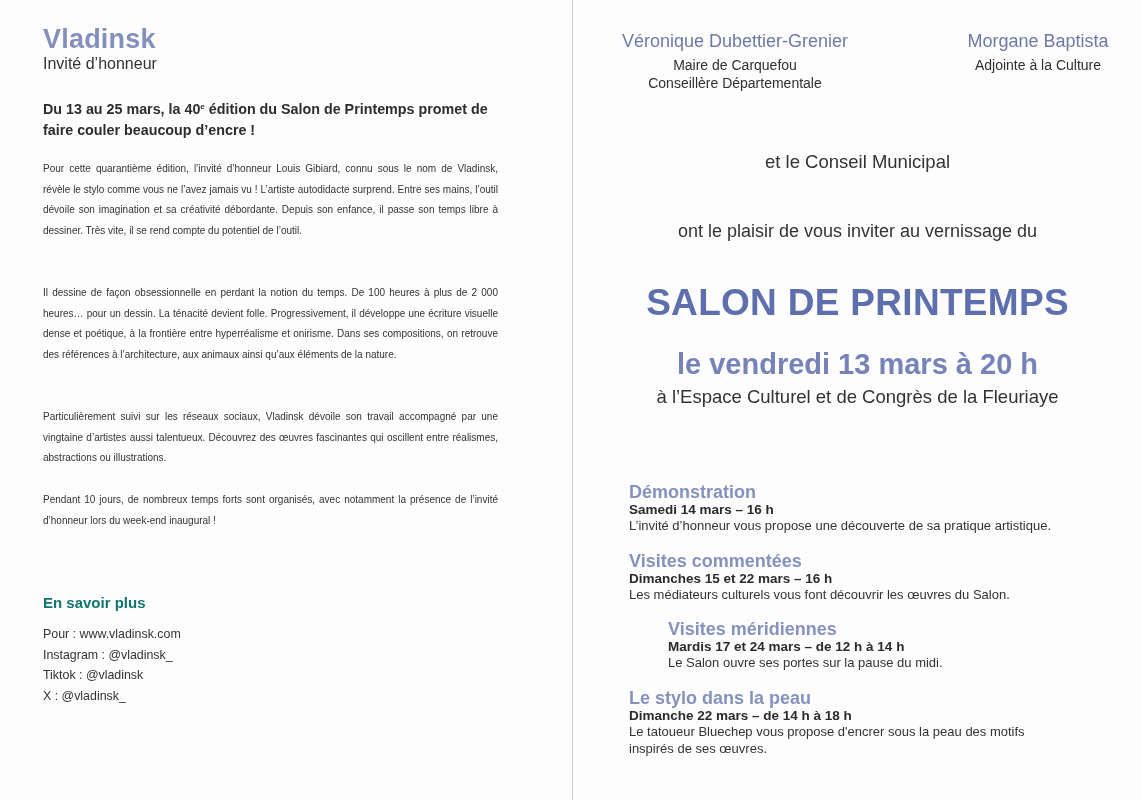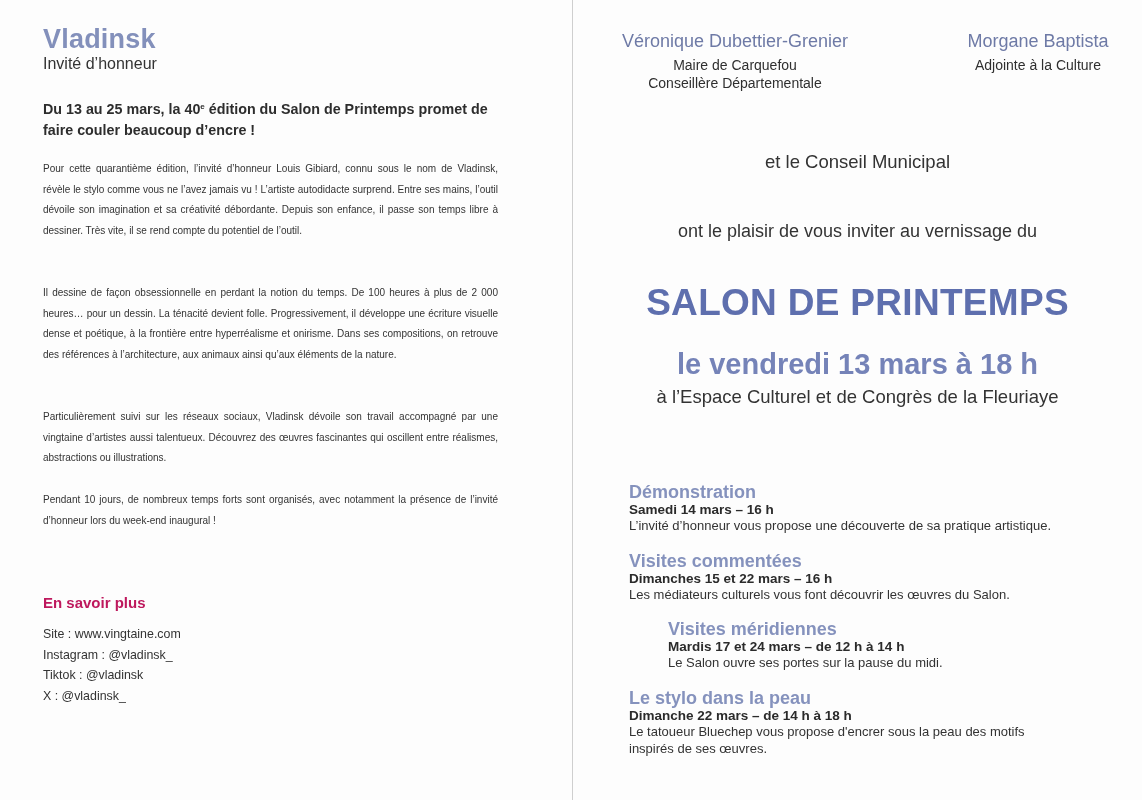--- a/index.html
+++ b/index.html
@@ -32,21 +32,21 @@
     .para {
       position: absolute; left: 0; width: 455px;
       font-size: 10px; line-height: 20.7px; text-align: justify; color: #333;
     }
     .p1 { top: 159px; }
     .p2 { top: 283px; }
     .p3 { top: 407px; }
     .p4 { top: 490px; }
     .more-title {
       position: absolute; top: 594px; left: 0;
-      font-size: 15px; color: #be185d;
+      font-size: 15px; color: #0f766e;
     }
     .links { position: absolute; top: 624px; left: 0; list-style: none; }
     .links li { font-size: 12.4px; line-height: 20.7px; color: #333; }
 
     
     .right { position: absolute; left: 573px; top: 0; width: 569px; height: 800px; }
     .host { position: absolute; text-align: center; }
     .host-a { left: 40px; width: 244px; top: 31px; }
     .host-b { left: 380px; width: 170px; top: 31px; }
     .host-name { font-size: 18px; color: #6e7aa6; white-space: nowrap; }
@@ -93,21 +93,21 @@
 
     <p class="lead"><span>Du 13 au 25 mars, la 40</span><sup>e</sup><span> édition du Salon de Printemps promet de faire couler beaucoup d’encre !</span></p>
 
     <p class="para p1">Pour cette quarantième édition, l’invité d’honneur Louis Gibiard, connu sous le nom de Vladinsk, révèle le stylo comme vous ne l’avez jamais vu ! L’artiste autodidacte surprend. Entre ses mains, l’outil dévoile son imagination et sa créativité débordante. Depuis son enfance, il passe son temps libre à dessiner. Très vite, il se rend compte du potentiel de l’outil.</p>
     <p class="para p2">Il dessine de façon obsessionnelle en perdant la notion du temps. De 100 heures à plus de 2 000 heures… pour un dessin. La ténacité devient folle. Progressivement, il développe une écriture visuelle dense et poétique, à la frontière entre hyperréalisme et onirisme. Dans ses compositions, on retrouve des références à l’architecture, aux animaux ainsi qu’aux éléments de la nature.</p>
     <p class="para p3">Particulièrement suivi sur les réseaux sociaux, Vladinsk dévoile son travail accompagné par une vingtaine d’artistes aussi talentueux. Découvrez des œuvres fascinantes qui oscillent entre réalismes, abstractions ou illustrations.</p>
     <p class="para p4">Pendant 10 jours, de nombreux temps forts sont organisés, avec notamment la présence de l’invité d’honneur lors du week-end inaugural !</p>
 
     <h2 class="more-title">En savoir plus</h2>
     <ul class="links">
-      <li>Site : www.vingtaine.com</li>
+      <li>Pour : www.vladinsk.com</li>
       <li>Instagram : @vladinsk_</li>
       <li>Tiktok : @vladinsk</li>
       <li>X : @vladinsk_</li>
     </ul>
   </section>
 
   <section class="right">
     <div class="host host-b">
       <div class="host-name">Morgane Baptista</div>
       <div class="host-role">Adjointe à la Culture</div>
@@ -115,21 +115,21 @@
     <div class="host host-a">
       <div class="host-name">Véronique Dubettier-Grenier</div>
       <div class="host-role">Maire de Carquefou</div>
       <div class="host-role" style="margin-top:0">Conseillère Départementale</div>
     </div>
 
     <div class="council">et le Conseil Municipal</div>
     <div class="invite-line">ont le plaisir de vous inviter au vernissage du</div>
 
     <h1 class="event-title">SALON DE PRINTEMPS</h1>
-    <div class="event-date">le vendredi 13 mars à 18 h</div>
+    <div class="event-date">le vendredi 13 mars à 20 h</div>
     <div class="event-venue">à l’Espace Culturel et de Congrès de la Fleuriaye</div>
 
     <div class="program">
       <div class="prog-item pi-0">
         <div class="prog-title">Démonstration</div>
         <div class="prog-when">Samedi 14 mars – 16 h</div>
         <div class="prog-desc" style="width:480px">L’invité d’honneur vous propose une découverte de sa pratique artistique.</div>
       </div>
       <div class="prog-item pi-1">
         <div class="prog-title">Visites commentées</div>

